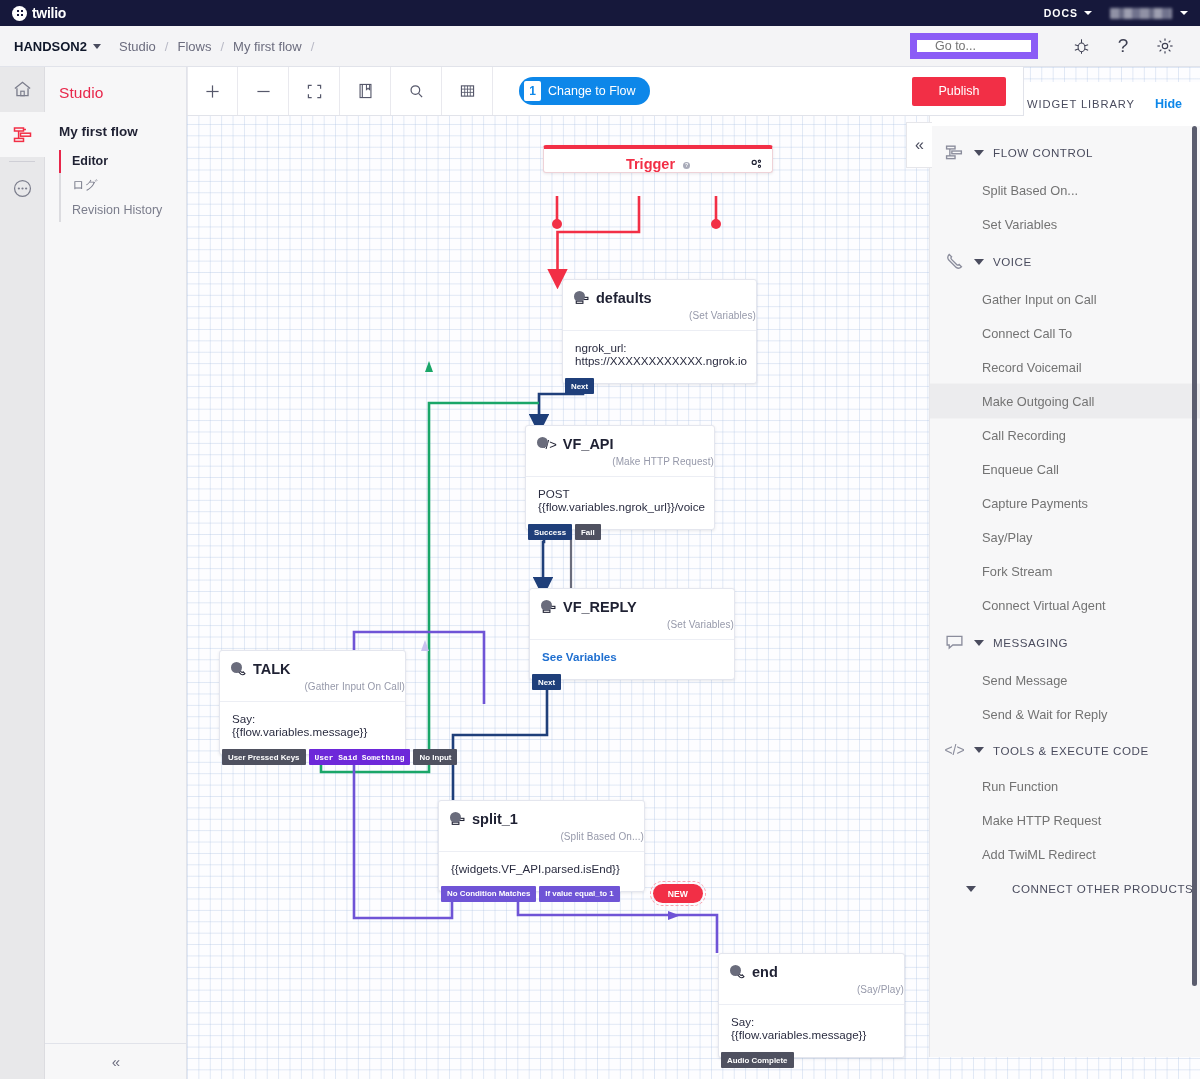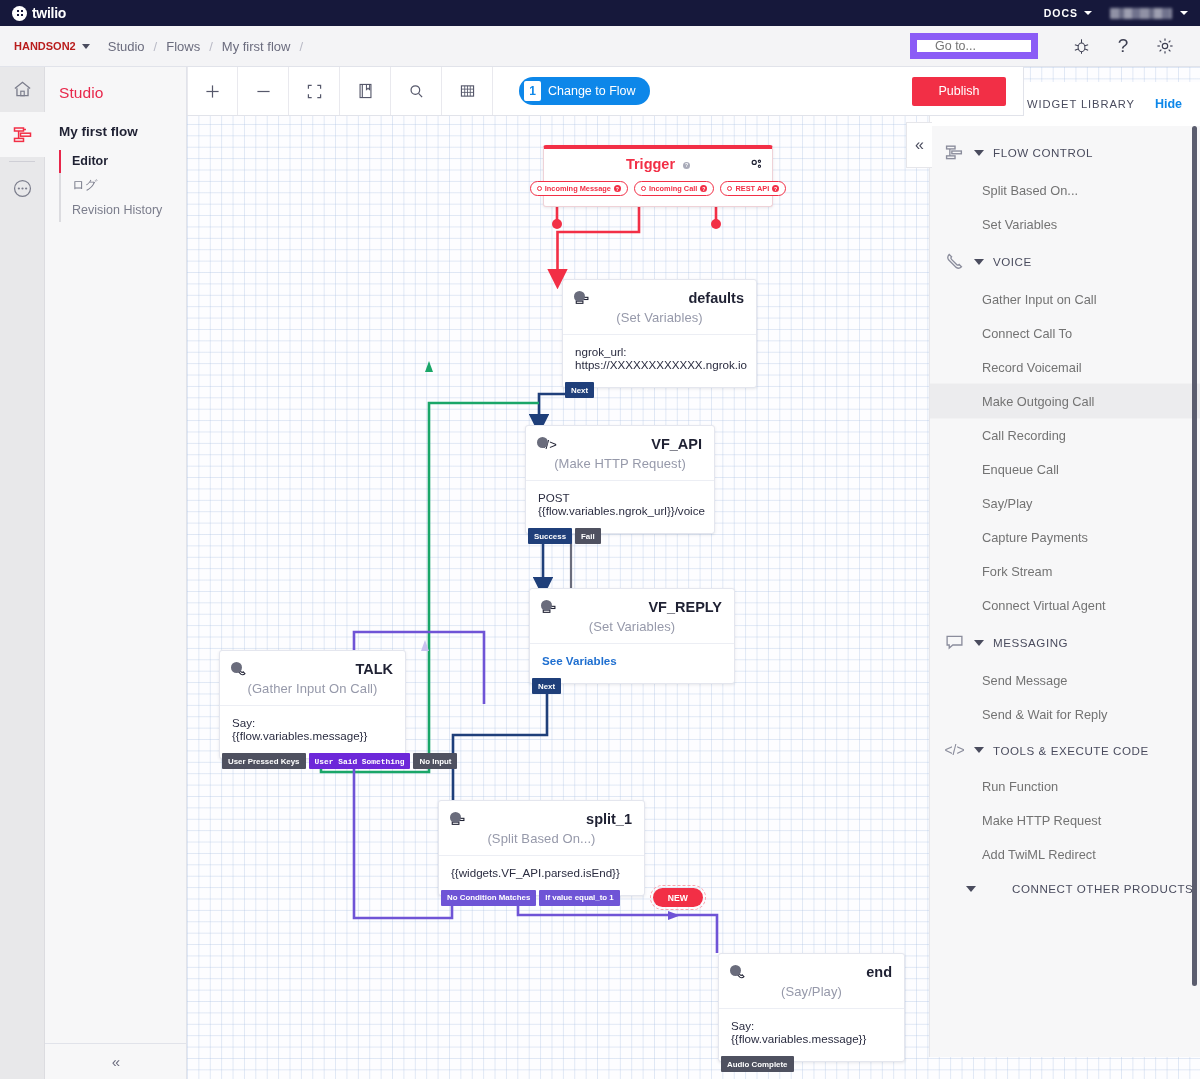--- a/index.html
+++ b/index.html
@@ -42,21 +42,21 @@
     background: repeating-linear-gradient(90deg,#9b9cae 0 9px,#6e7089 9px 14px,#aaabbb 14px 22px,#787a94 22px 30px);
     filter: blur(1.6px); opacity:.92; border-radius:1px;
   }
 
   
   .crumbbar {
     position:absolute; left:0; top:26px; width:1200px; height:41px;
     background:#f4f4f6; border-bottom:1px solid #e1e3ea;
     display:flex; align-items:center; padding:0 14px;
   }
-  .acct-switch { font-size:11px; color:#b91c1c; font-weight:bold; display:flex; align-items:center; gap:6px; }
+  .acct-switch { font-size:13px; color:#0f172a; font-weight:bold; display:flex; align-items:center; gap:6px; }
   .chev-dn-dk { width:0;height:0;border-left:4px solid transparent;border-right:4px solid transparent;border-top:5px solid #4a4c5e; }
   .crumbs { display:flex; align-items:center; gap:9px; margin-left:18px; font-size:13px; color:#6b6c7e; }
   .crumbs .sep { color:#b9bac6; }
   .crumbs a { color:#6b6c7e; text-decoration:none; }
   .crumbbar-right { margin-left:auto; display:flex; align-items:center; gap:0; }
   .goto-box {
     width:128px; height:26px; background:#fff; border:7px solid #8b5cf6;
     display:flex; align-items:center; gap:7px; padding:0 9px; margin-right:22px;
   }
   .goto-box input {
@@ -137,23 +137,23 @@
     box-shadow:0 1px 3px rgba(30,35,60,.10);
     position:relative;
   }
   .card-top { display:flex; align-items:center; padding:10px 12px 0 12px; position:relative; }
   .node-dot {
     width:11px; height:11px; border-radius:50%; background:#6a6c7c;
     position:absolute; left:11px; top:11px;
   }
   .node-title {
     width:100%; text-align:center; font-size:14.5px; font-weight:bold; color:#1f2133;
-    display:flex; align-items:center; justify-content:space-between; gap:6px;
-  }
-  .node-sub { text-align:center; font-size:13px; color:#9699aa; padding:4px 0 9px 0; letter-spacing:.1px; }
+    display:flex; align-items:center; justify-content:flex-start; gap:6px;
+  }
+  .node-sub { text-align:right; font-size:10px; color:#9699aa; padding:4px 0 9px 0; letter-spacing:.1px; }
   .node-body {
     border-top:1px solid #eceef4; padding:10px 12px 16px 12px; font-size:11.6px; color:#2a2c40;
   }
   .node-body.link { color:#1f6fd0; font-weight:bold; }
 
   
   .tabs { position:absolute; left:0; bottom:-11px; display:flex; gap:3px; padding-left:2px; }
   .tab {
     height:16px; padding:0 6px; display:flex; align-items:center;
     font-size:7.9px; color:#fff; font-weight:bold; white-space:nowrap; border-radius:1px;
@@ -406,37 +406,20 @@
           <svg width="13" height="13" viewBox="0 0 16 16">
             <circle cx="5.2" cy="5.4" r="2.5" fill="none" stroke="#1f2133" stroke-width="1.5"></circle>
             <circle cx="11.6" cy="4" r="1.4" fill="none" stroke="#1f2133" stroke-width="1.3"></circle>
             <circle cx="11.6" cy="10.2" r="1.4" fill="none" stroke="#1f2133" stroke-width="1.3"></circle>
           </svg>
         </div>
         <div class="trigger-title">
           <span>Trigger</span>
           <span class="qmark gray" style="display:inline-flex;margin-left:4px;vertical-align:middle;">?</span>
         </div>
-        <div class="trigger-pills">
-          <div class="tpill">
-            <span class="ring"></span>
-            <span>Incoming Message</span>
-            <span class="qmark">?</span>
-          </div>
-          <div class="tpill">
-            <span class="ring"></span>
-            <span>Incoming Call</span>
-            <span class="qmark">?</span>
-          </div>
-          <div class="tpill">
-            <span class="ring"></span>
-            <span>REST API</span>
-            <span class="qmark">?</span>
-          </div>
-        </div>
       </div>
     </div>
 
     <div class="node" style="left:375px; top:212px; width:195px;">
       <div class="card">
         <div class="card-top">
           <span class="node-dot"></span>
           <div class="node-title">
             <svg width="15" height="15" viewBox="0 0 18 18" class="ico-s">
               <rect x="1.5" y="3" width="8" height="2.6" fill="none" stroke="#1f2133" stroke-width="1.3"></rect>
@@ -648,22 +631,22 @@
         </span>
         <span class="wl-caret"></span>
         <span class="wl-group-label">VOICE</span>
       </div>
       <div class="wl-item">Gather Input on Call</div>
       <div class="wl-item">Connect Call To</div>
       <div class="wl-item">Record Voicemail</div>
       <div class="wl-item hover">Make Outgoing Call</div>
       <div class="wl-item">Call Recording</div>
       <div class="wl-item">Enqueue Call</div>
+      <div class="wl-item">Capture Payments</div>
       <div class="wl-item">Say/Play</div>
-      <div class="wl-item">Capture Payments</div>
       <div class="wl-item">Fork Stream</div>
       <div class="wl-item">Connect Virtual Agent</div>
 
       <div class="wl-group">
         <span class="wl-group-ico">
           <svg width="19" height="19" viewBox="0 0 18 18">
             <path d="M2 3.2 H16 V11.4 H7.4 L4 14.2 V11.4 H2 Z" fill="none" stroke="#8b8d9c" stroke-width="1.25"></path>
           </svg>
         </span>
         <span class="wl-caret"></span>

